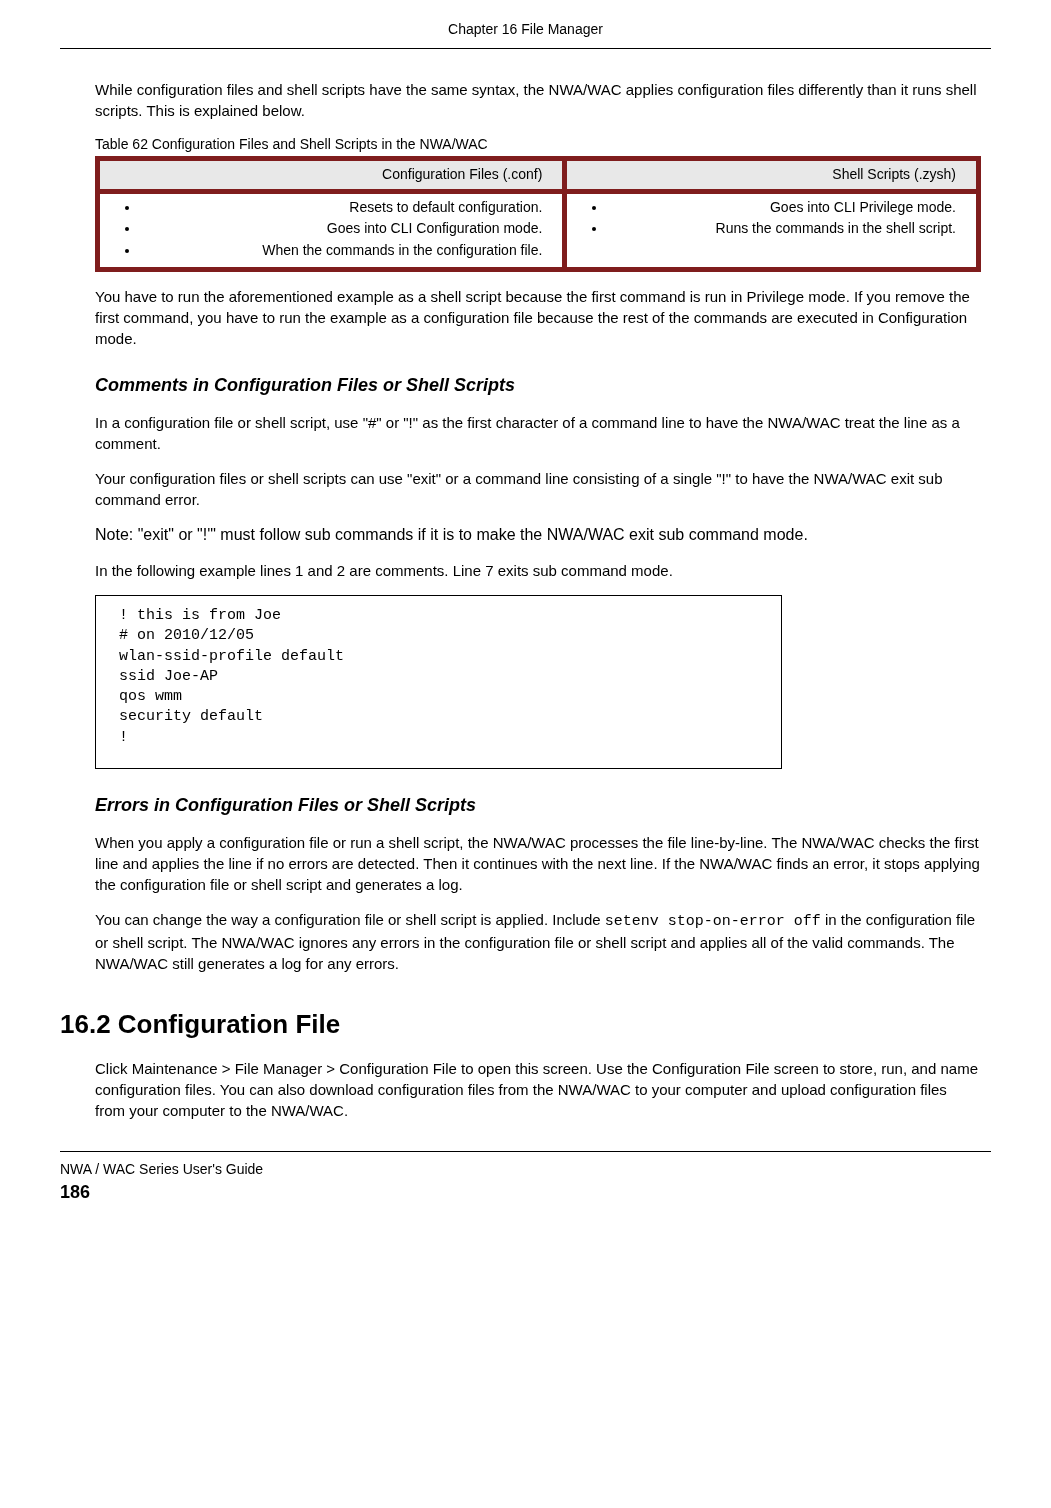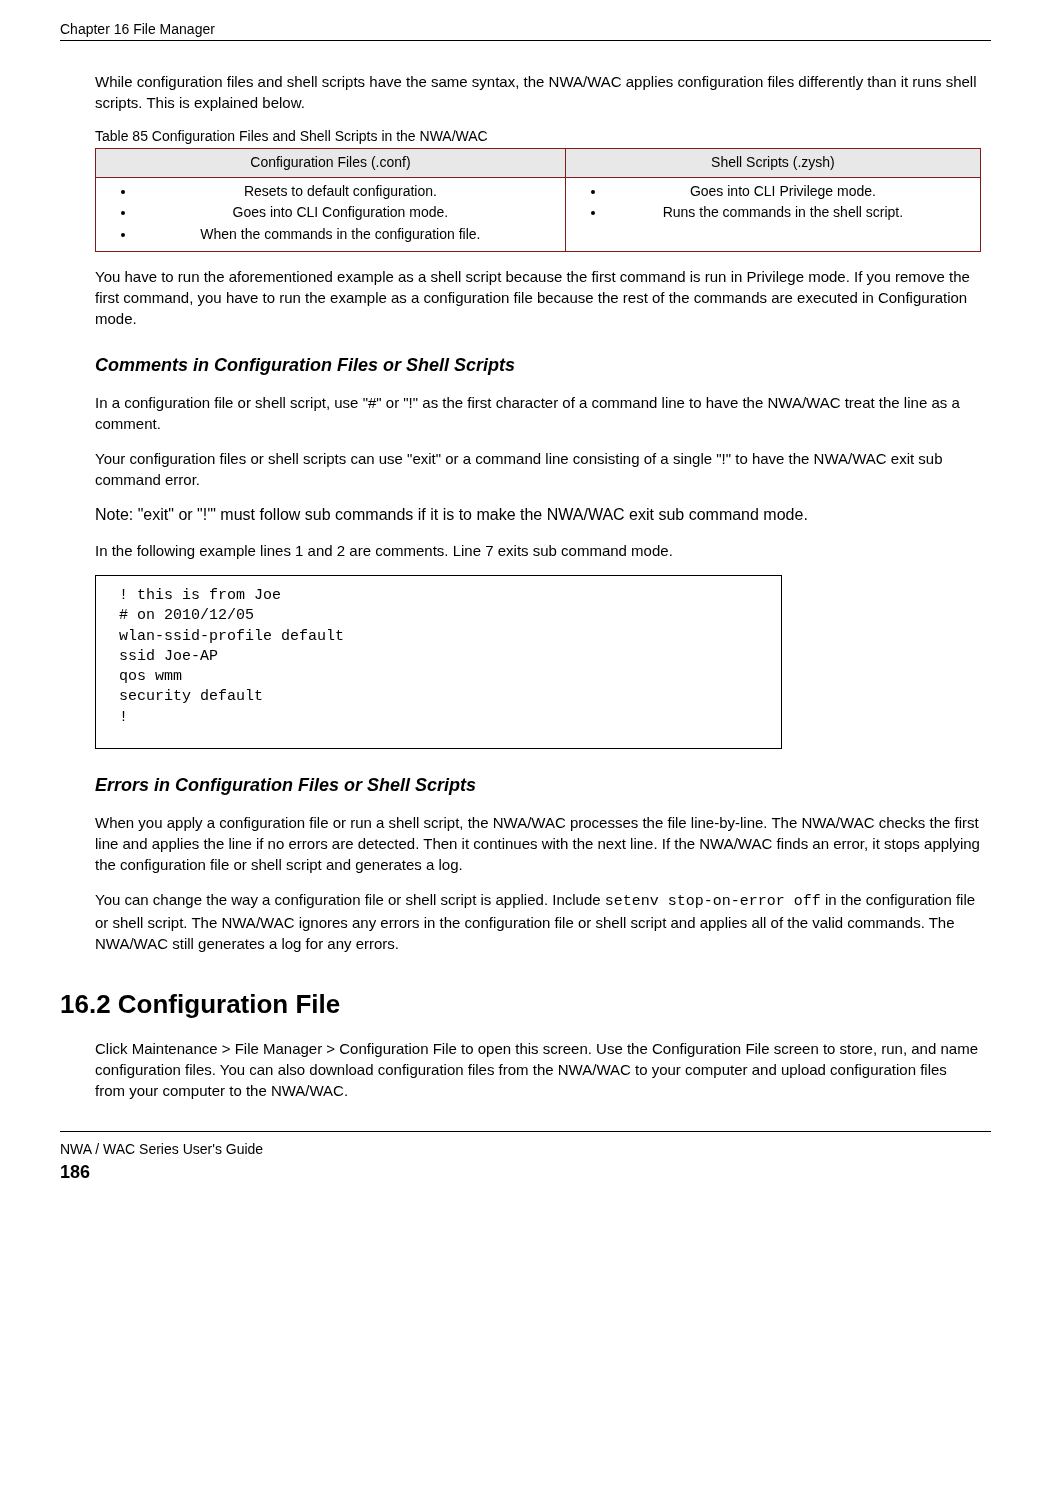--- a/index.html
+++ b/index.html
@@ -9,22 +9,23 @@
       background: #fff;
       margin: 0;
       padding: 0;
       width: 1051px;
       line-height: 1.4;
     }
     .page {
       padding: 20px 60px 30px 60px;
     }
     .chapter-header {
-      text-align: left;
+      text-align: center;
       font-size: 14px;
+      padding-bottom: 8px;
       border-bottom: 1px solid #000;
       margin-bottom: 30px;
     }
     .content {
       padding-left: 35px;
       padding-right: 10px;
     }
     p {
       margin: 0 0 14px 0;
     }
@@ -32,23 +33,23 @@
       font-size: 14px;
       margin-bottom: 2px;
     }
     table.info-table {
       border-collapse: collapse;
       width: 100%;
       font-size: 14px;
       margin-bottom: 14px;
     }
     table.info-table th, table.info-table td {
-      border: 1px solid #7f1d1d;
+      border: 5px solid #7f1d1d;
       padding: 4px 20px;
-      text-align: center;
+      text-align: right;
       vertical-align: top;
     }
     table.info-table th {
       background: #e8e8e8;
       font-weight: normal;
     }
     ul.cell-list {
       list-style-type: disc;
       margin: 0;
       padding-left: 20px;
@@ -108,21 +109,21 @@
 <div class="page">
 
   <div class="chapter-header">
     <span>Chapter 16 File Manager</span>
   </div>
 
   <div class="content">
 
     <p>While configuration files and shell scripts have the same syntax, the NWA/WAC applies configuration files differently than it runs shell scripts. This is explained below.</p>
 
-    <div class="table-caption">Table 85   Configuration Files and Shell Scripts in the NWA/WAC</div>
+    <div class="table-caption">Table 62   Configuration Files and Shell Scripts in the NWA/WAC</div>
     <table class="info-table">
       <tbody>
           <tr>
         <th>Configuration Files (.conf)</th>
         <th>Shell Scripts (.zysh)</th>
       </tr>
       <tr>
         <td>
           <ul class="cell-list">
             <li>Resets to default configuration.</li>

